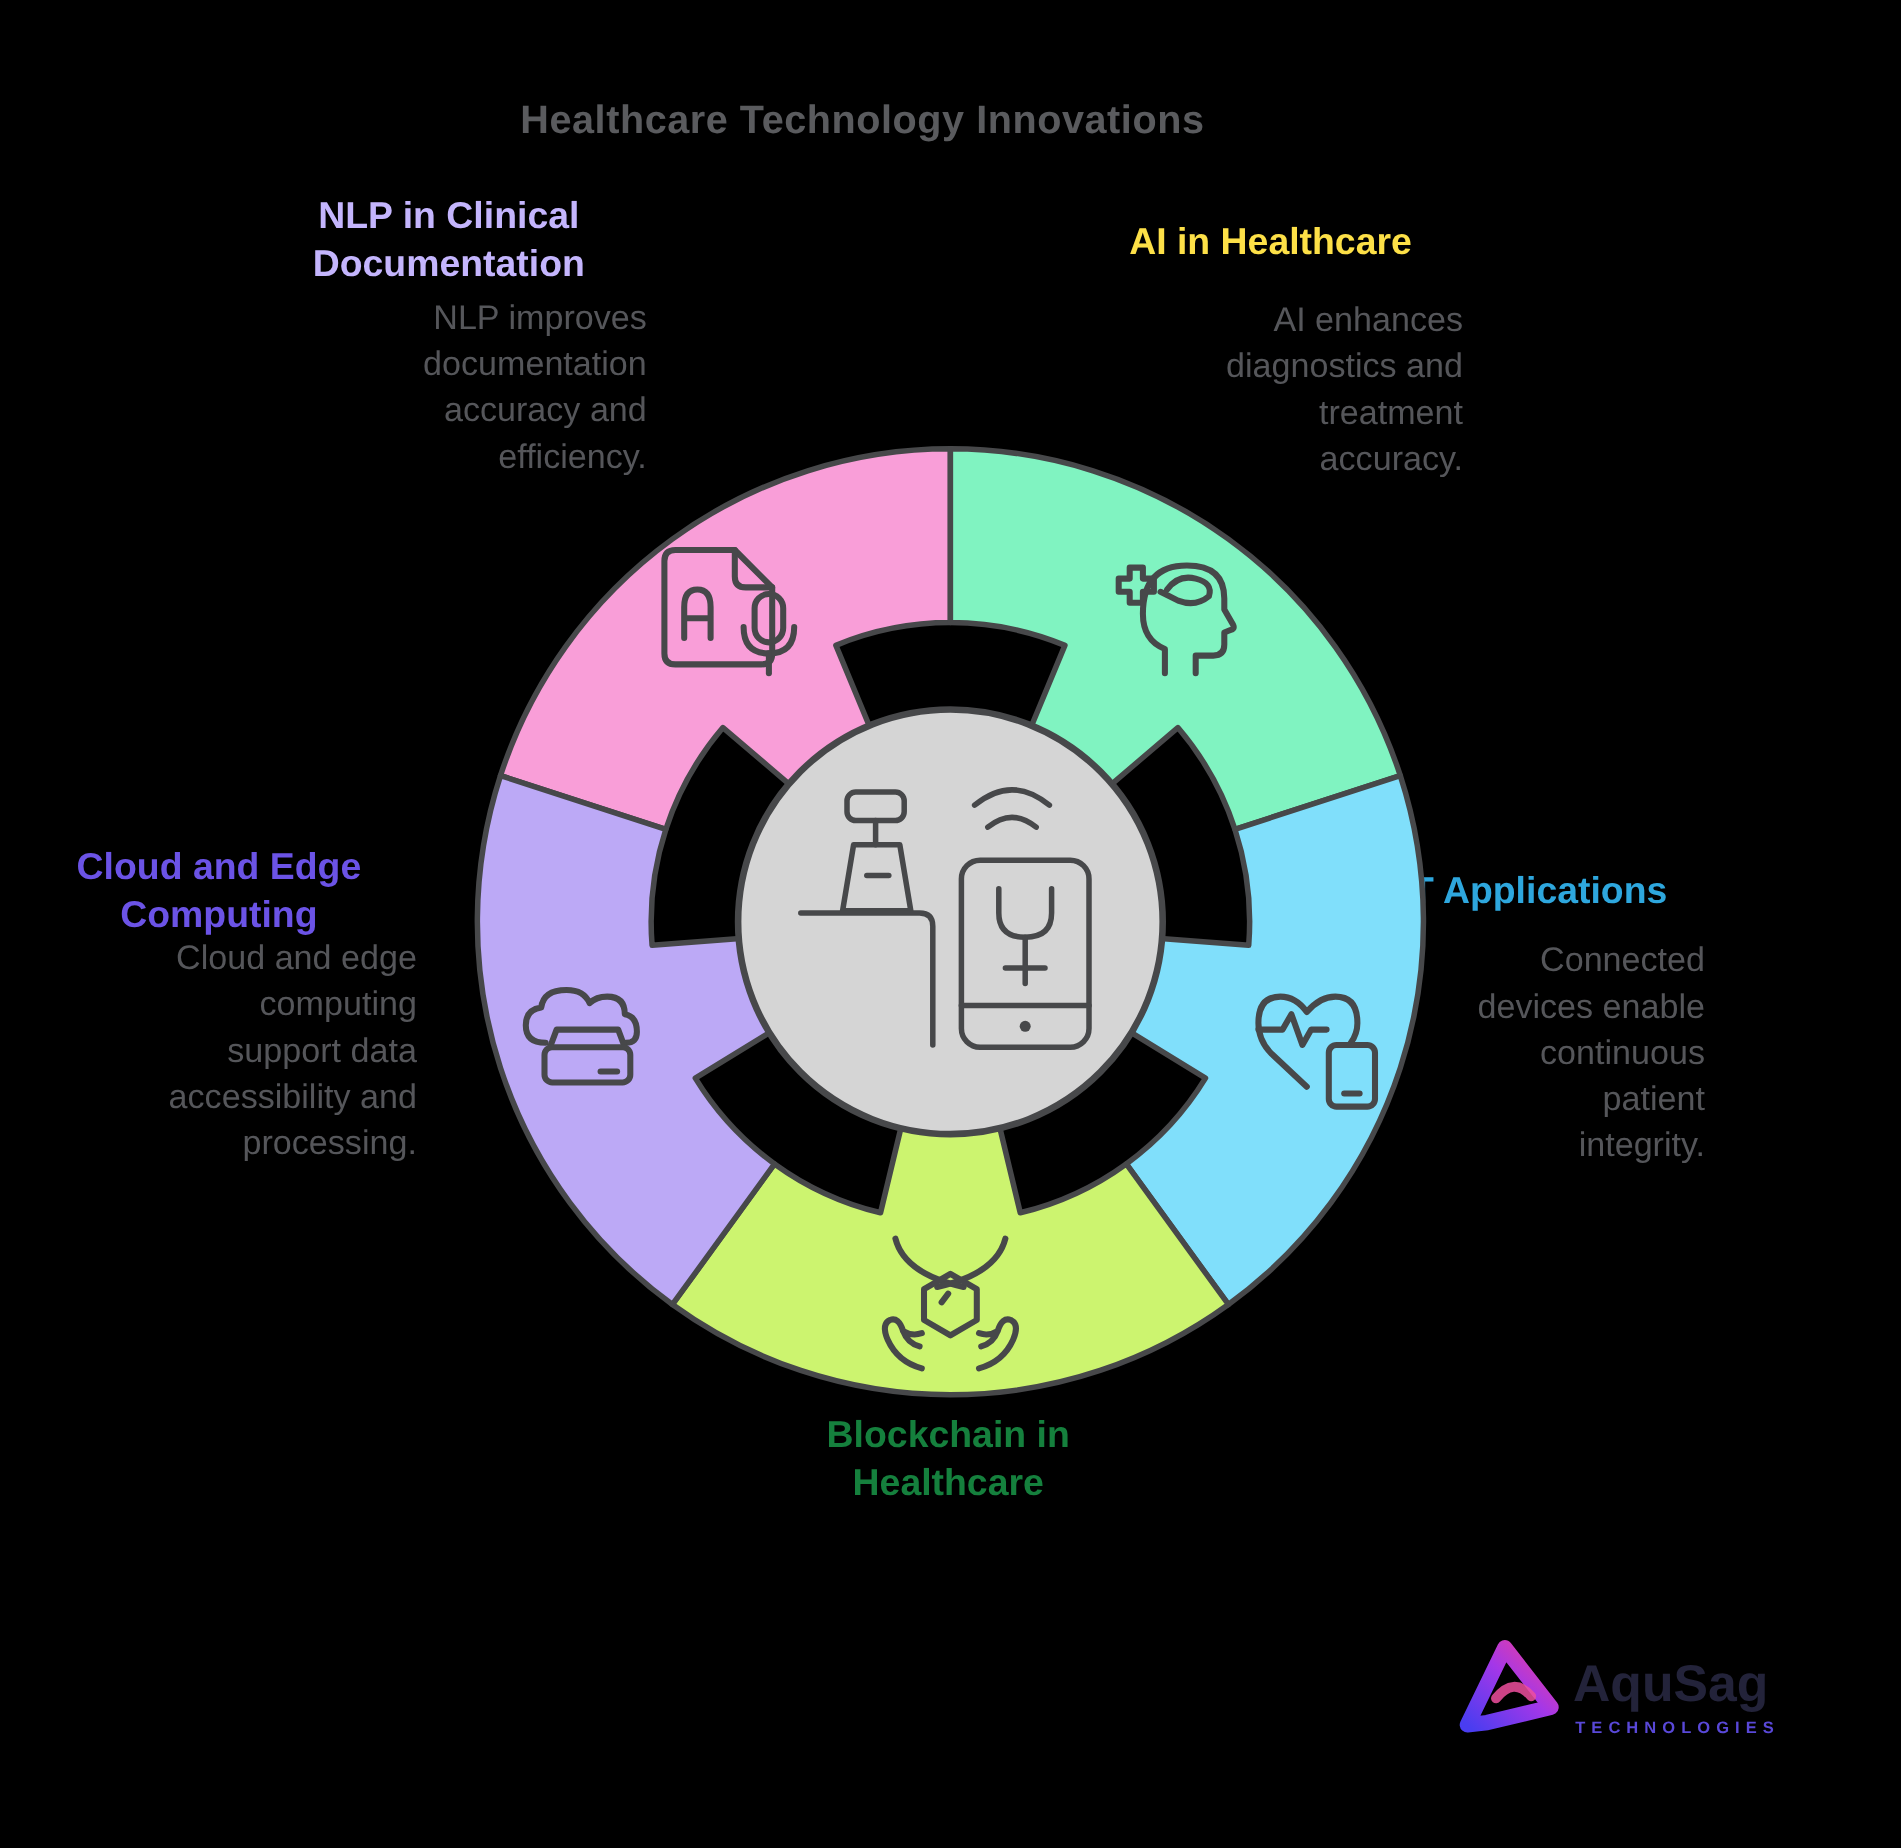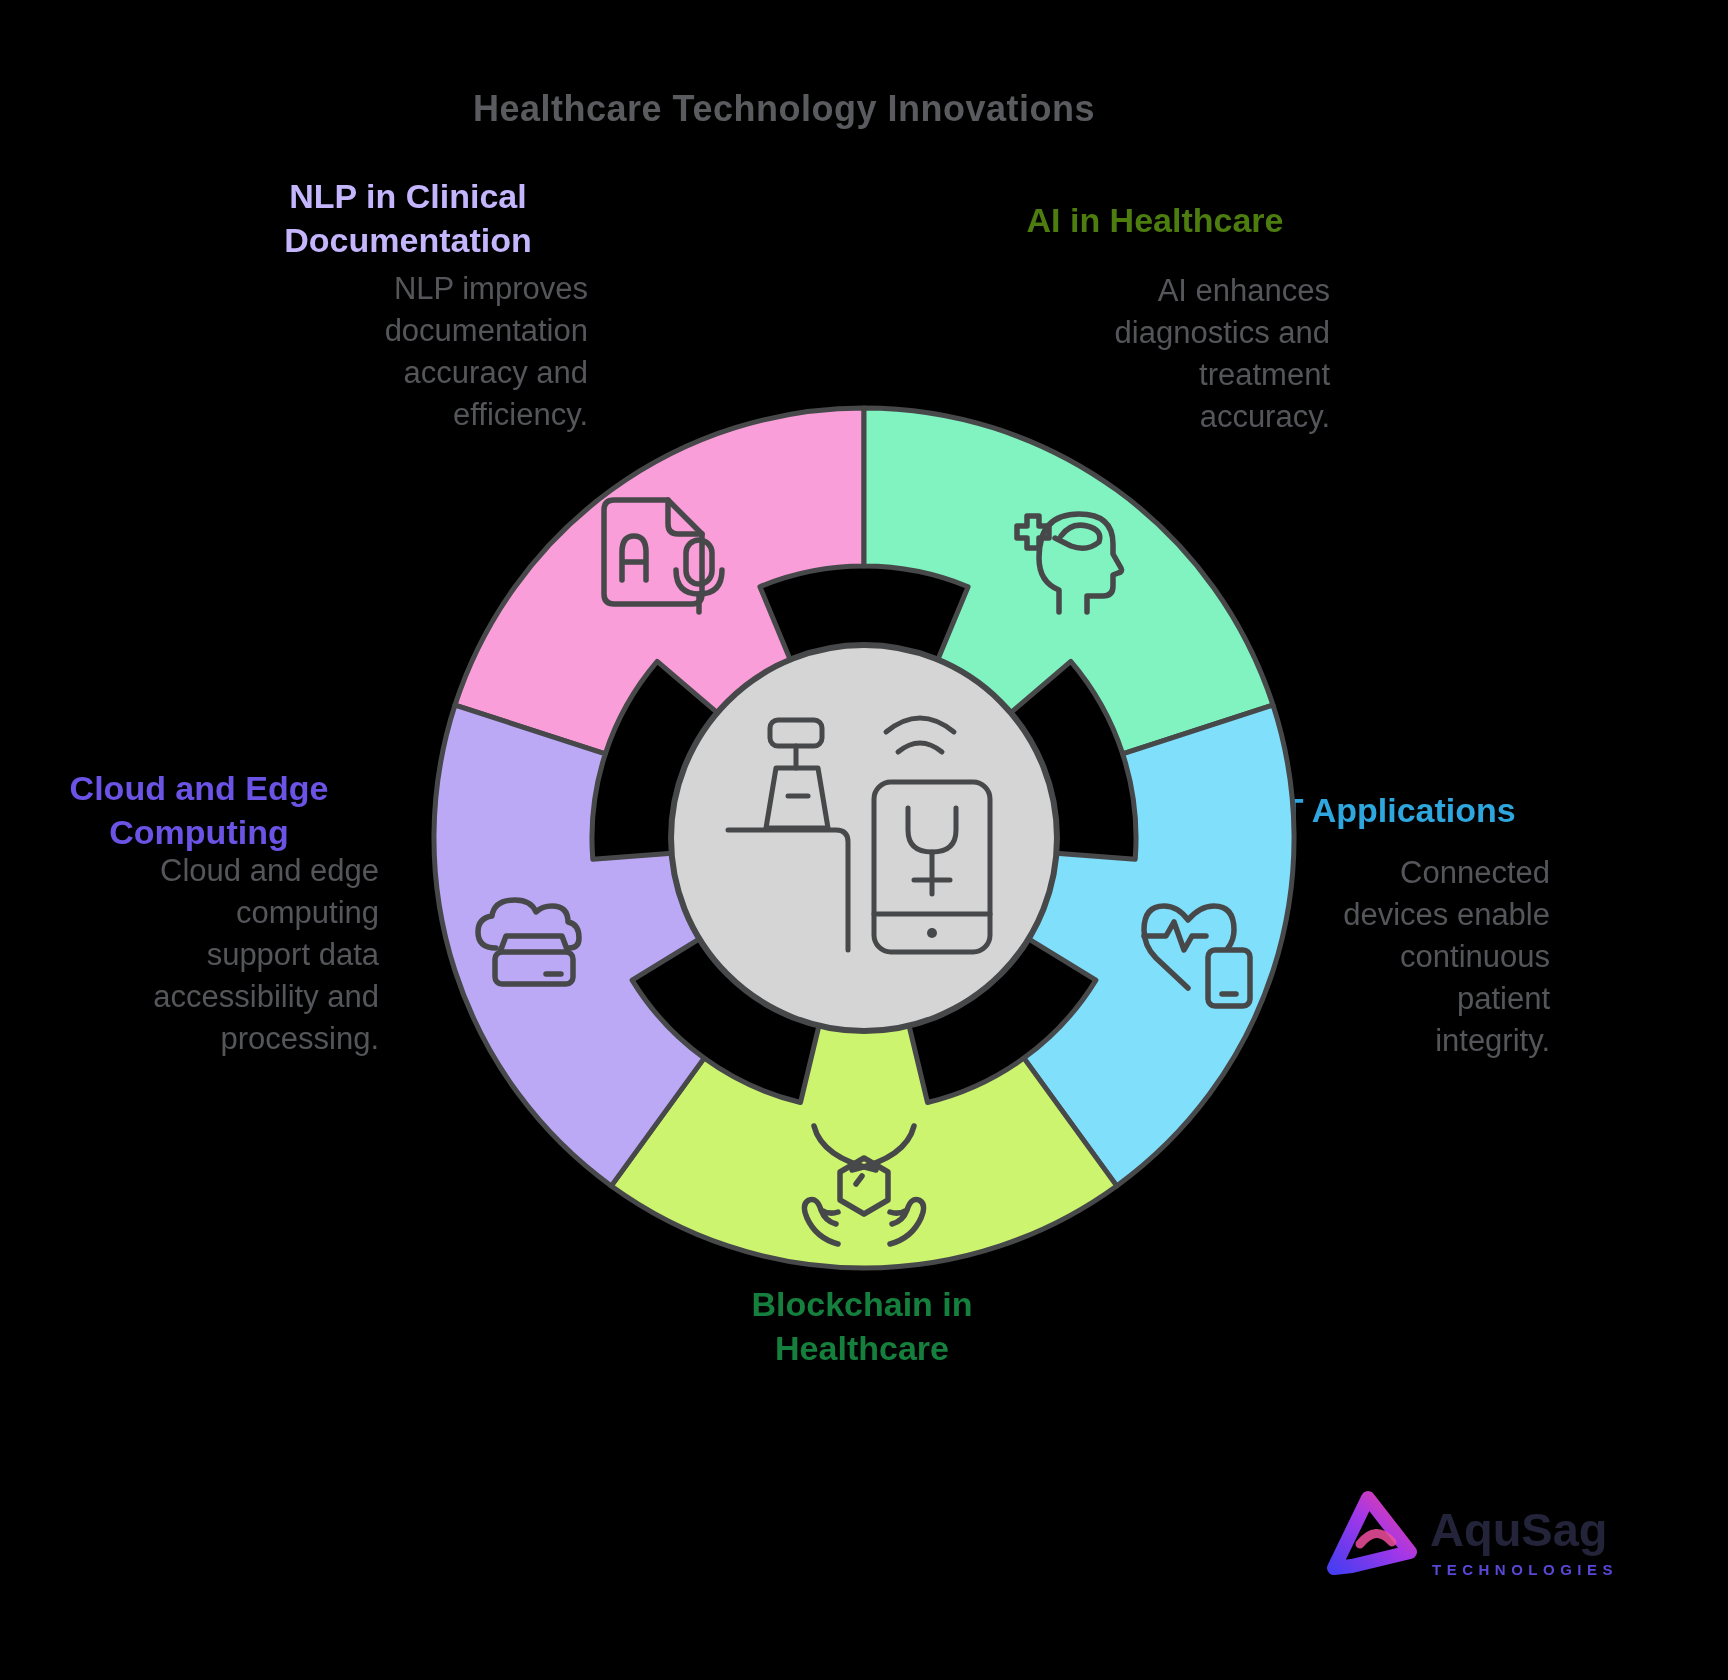--- a/index.html
+++ b/index.html
@@ -23,21 +23,21 @@
 
   <div class="title">Healthcare Technology Innovations</div>
 
   <div class="head" id="heading-nlp" style="left: 228px; top: 174px; width: 360px; color: #c4b5fd;">NLP in Clinical
 Documentation</div>
   <div class="desc" style="left:228px;top:268px;width:360px">NLP improves
 documentation
 accuracy and
 efficiency.</div>
 
-  <div class="head" id="heading-ai" style="left: 975px; top: 198px; width: 360px; color: #4d7c0f;">AI in Healthcare</div>
+  <div class="head" id="heading-ai" style="left: 975px; top: 198px; width: 360px; color: #fde047;">AI in Healthcare</div>
   <div class="desc" style="left:970px;top:270px;width:360px">AI enhances
 diagnostics and
 treatment
 accuracy.</div>
 
   <div class="head" id="heading-iomt" style="left: 1180px; top: 788px; width: 380px; color: rgb(46, 167, 222);">IoMT Applications</div>
   <div class="desc" style="left:1190px;top:852px;width:360px">Connected
 devices enable
 continuous
 patient

